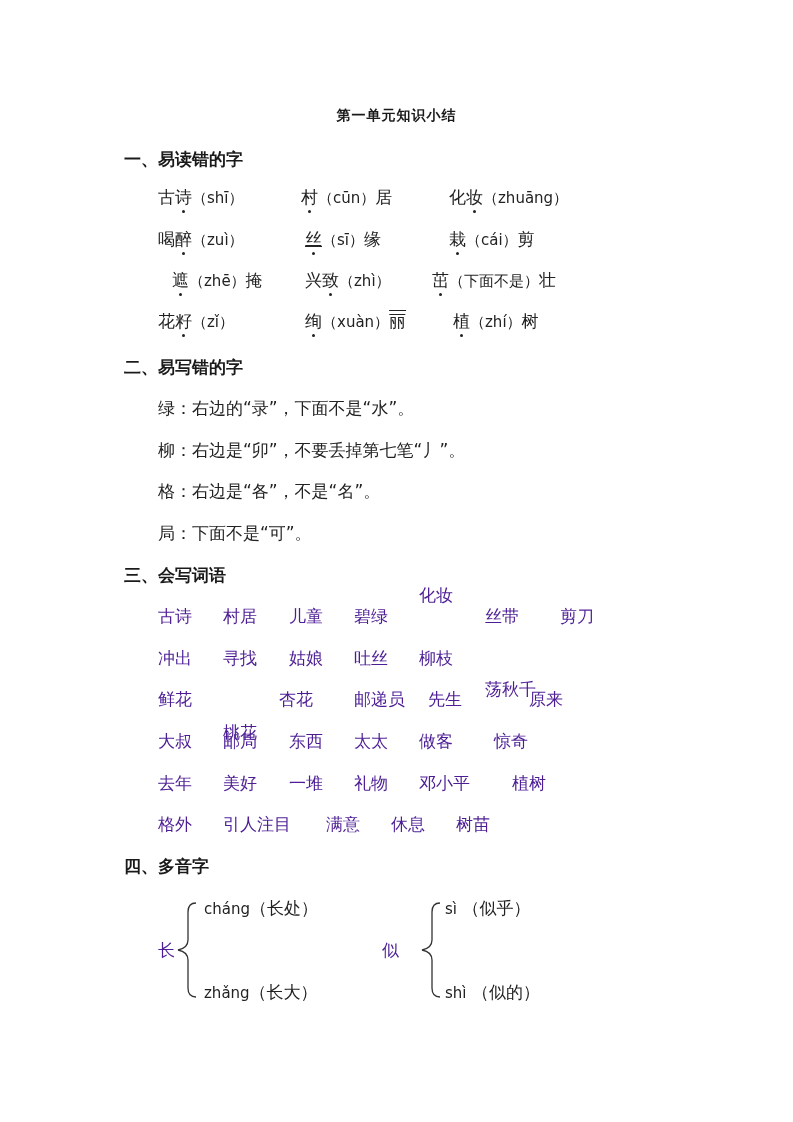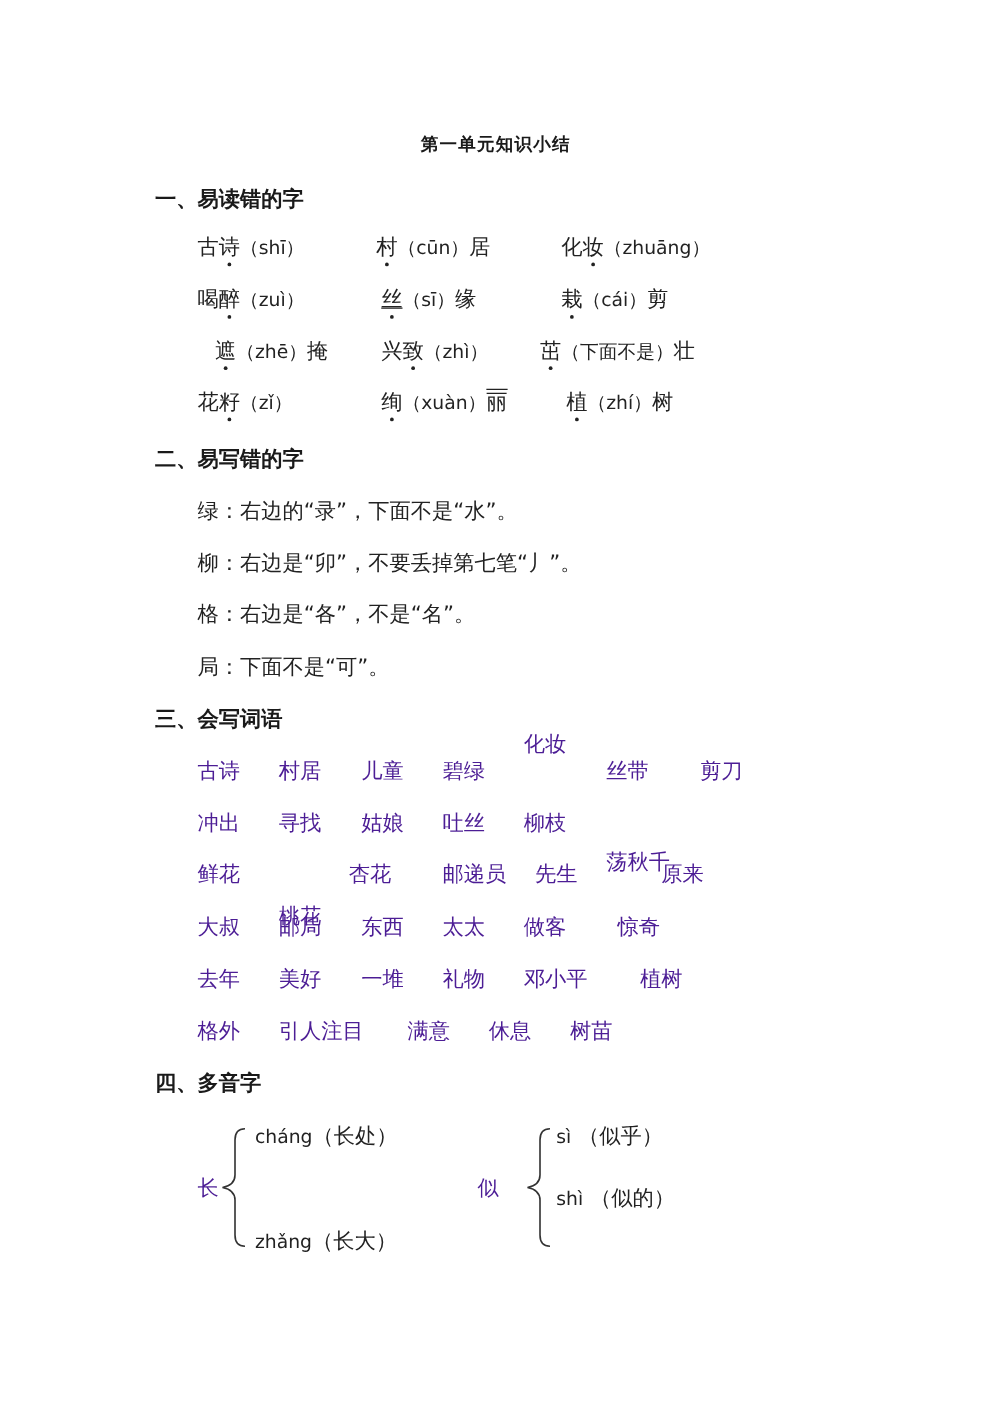--- a/index.html
+++ b/index.html
@@ -106,13 +106,13 @@
   <path d="M22 3 Q14 3 14 12 L14 40 Q14 48 4 50 Q14 52 14 60 L14 88 Q14 97 22 97" fill="none" stroke="#333" stroke-width="1.3"></path>
 </svg>
 <div class="abs row" style="left:204px;top:897px"><span class="py">cháng</span><span>（长处）</span></div>
 <div class="abs row" style="left:204px;top:981px"><span class="py">zhǎng</span><span>（长大）</span></div>
 
 <span class="word" style="left:382px;top:939px">似</span>
 <svg class="brace" style="left:418px;top:900px" width="24" height="100">
   <path d="M22 3 Q14 3 14 12 L14 40 Q14 48 4 50 Q14 52 14 60 L14 88 Q14 97 22 97" fill="none" stroke="#333" stroke-width="1.3"></path>
 </svg>
 <div class="abs row" style="left:445px;top:897px"><span class="py">sì</span> <span>（似乎）</span></div>
-<div class="abs row" style="left:445px;top:947px"><span class="py">shì</span> <span>（似的）</span></div>
+<div class="abs row" style="left:445px;top:981px"><span class="py">shì</span> <span>（似的）</span></div>
 
 </body></html>

